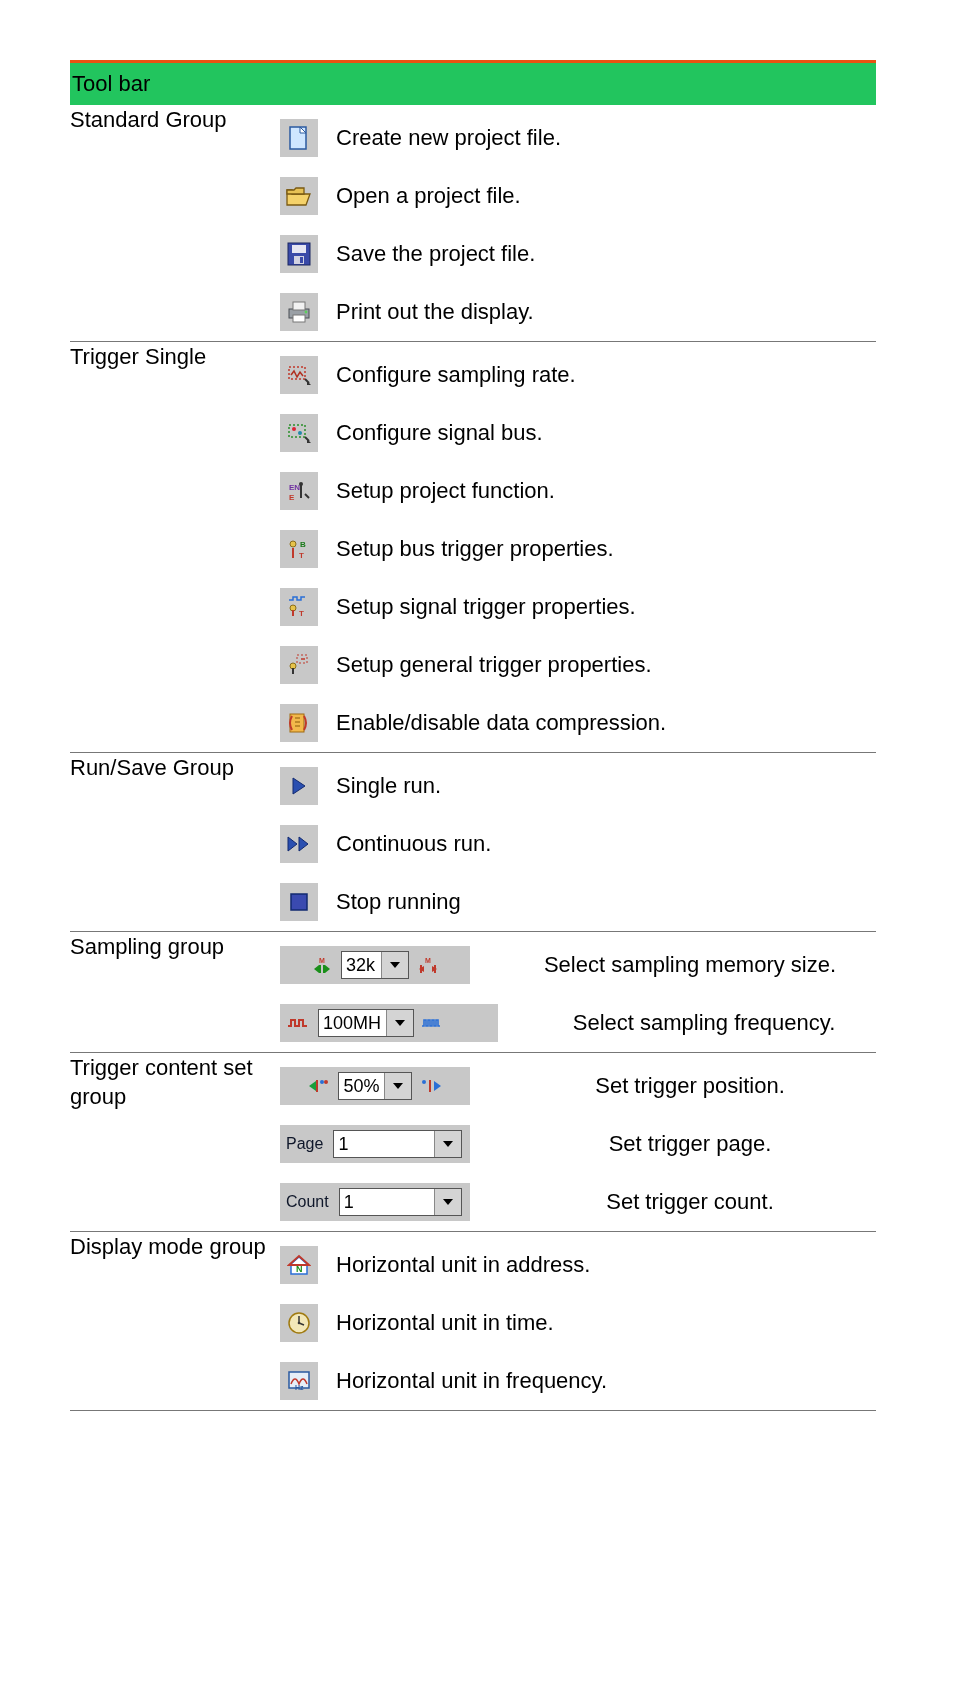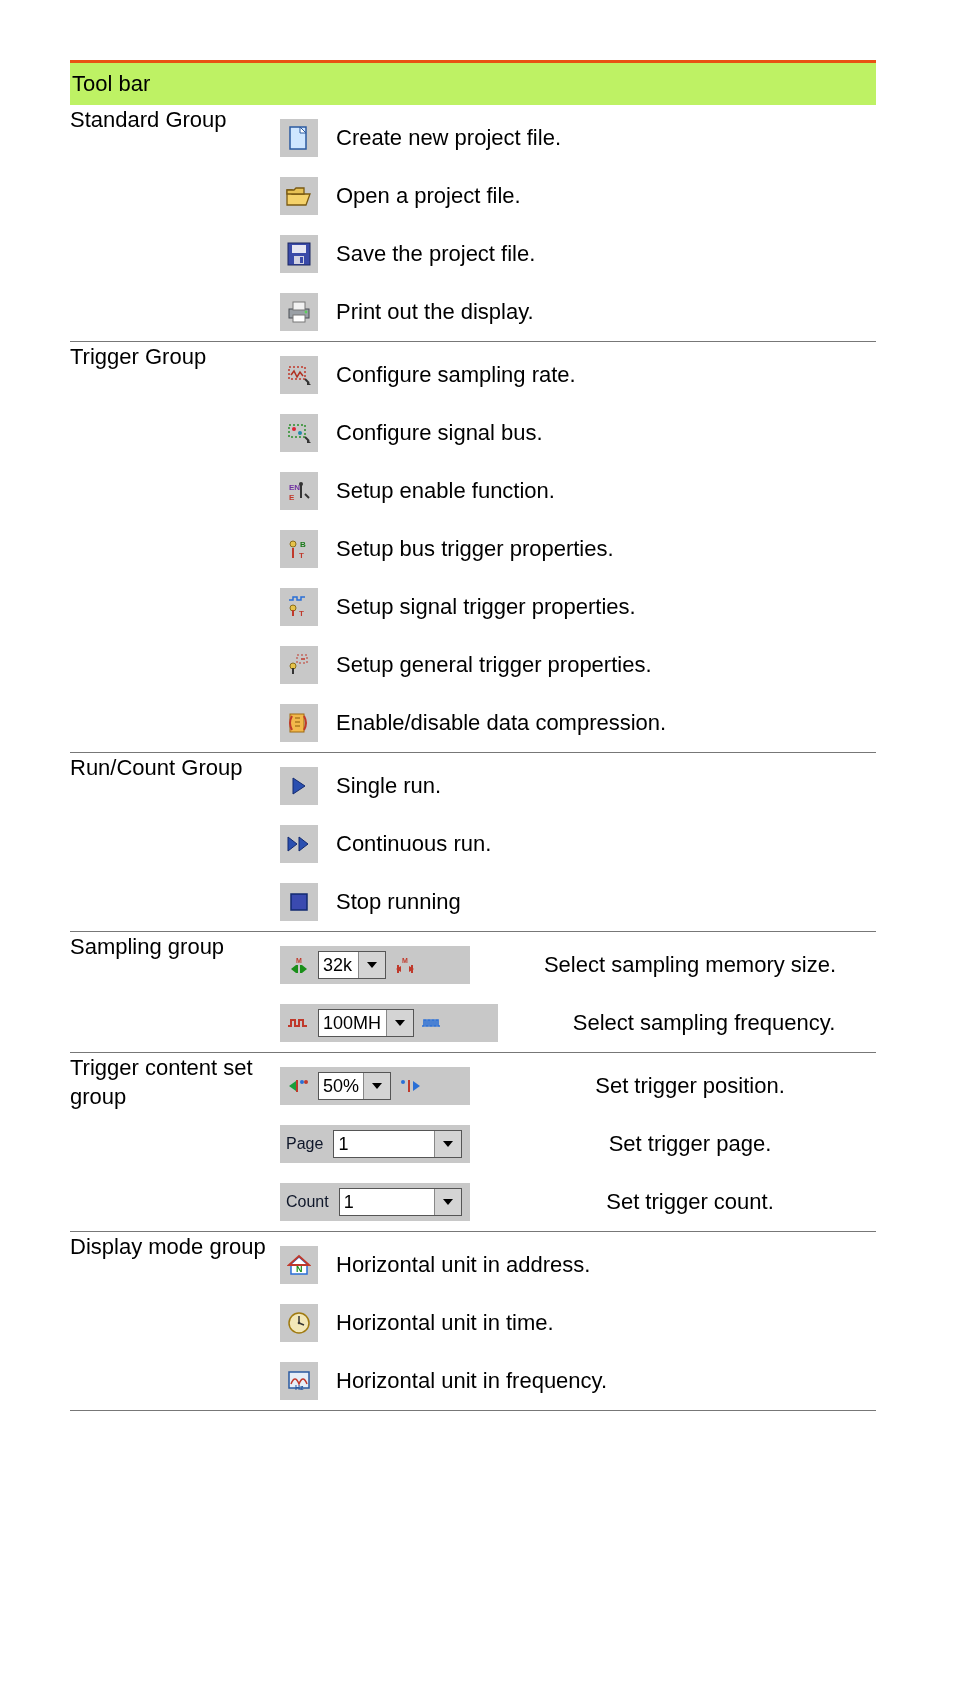--- a/index.html
+++ b/index.html
@@ -14,21 +14,21 @@
   .page {
     width: 954px;
     padding: 60px 78px 60px 70px;
   }
   .orange-rule {
     height: 3px;
     background: #e85312;
     margin-bottom: 0;
   }
   .header-bar {
-    background: #bef264;
+    background: #22c55e;
     padding: 8px 6px 8px 2px;
     font-size: 22px;
   }
   table.main {
     width: 100%;
     border-collapse: collapse;
   }
   table.main > tbody > tr > td {
     vertical-align: top;
     padding: 0;
@@ -120,21 +120,21 @@
     align-items: center;
     justify-content: center;
   }
   .combo .dd svg { display:block; }
   .ctl-label {
     font-family: Arial, sans-serif;
     font-size: 16px;
     color: #0f172a;
     padding: 0 6px 0 2px;
   }
-  .control-wide { width: 190px; justify-content: flex-start; }
+  .control-wide { width: 190px; justify-content: center; }
 </style>
 </head>
 <body>
 
 <div class="page">
   <div class="orange-rule"></div>
   <div class="header-bar">
     <span>Tool bar</span>
   </div>
 
@@ -189,21 +189,21 @@
       </td>
     </tr>
     <tr>
           <td colspan="2">
             <hr class="sep">
           </td>
         </tr>
 
     <tr>
       <td class="group-label">
-        <span>Trigger Group</span>
+        <span>Trigger Single</span>
       </td>
       <td class="group-body">
         <div class="row first">
           <span class="ico">
             <svg width="24" height="20" viewBox="0 0 24 20">
                   <rect x="2" y="2" width="16" height="12" fill="none" stroke="#c0392b" stroke-dasharray="2 2" stroke-width="1.5"></rect>
                   <path d="M4 10 L7 6 L10 12 L13 7 L16 11" stroke="#b03020" fill="none" stroke-width="1.5"></path>
                   <path d="M18 14 L22 18" stroke="#333" stroke-width="2"></path>
                   <polygon points="20,16 24,20 20,20" fill="#333"></polygon>
                 </svg>
@@ -225,21 +225,21 @@
         <div class="row">
           <span class="ico">
             <svg width="24" height="22" viewBox="0 0 24 22">
                   <text x="2" y="10" font-size="8" fill="#7030a0" font-weight="bold">EN</text>
                   <text x="2" y="20" font-size="8" fill="#c0392b" font-weight="bold">E</text>
                   <path d="M14 4 L14 18" stroke="#333" stroke-width="2"></path>
                   <circle cx="14" cy="4" r="2" fill="#333"></circle>
                   <path d="M18 14 L22 18" stroke="#333" stroke-width="2"></path>
                 </svg>
           </span>
-          <span class="desc">Setup enable function.</span>
+          <span class="desc">Setup project function.</span>
         </div>
         <div class="row">
           <span class="ico">
             <svg width="24" height="22" viewBox="0 0 24 22">
                   <circle cx="6" cy="6" r="3" fill="#e6c34a" stroke="#8a6d1a"></circle>
                   <text x="13" y="9" font-size="8" fill="#1a7a1a" font-weight="bold">B</text>
                   <path d="M6 10 L6 20" stroke="#c0392b" stroke-width="2"></path>
                   <text x="12" y="20" font-size="8" fill="#c0392b" font-weight="bold">T</text>
                 </svg>
           </span>
@@ -283,21 +283,21 @@
       </td>
     </tr>
     <tr>
           <td colspan="2">
             <hr class="sep">
           </td>
         </tr>
 
     <tr>
       <td class="group-label">
-        <span>Run/Count Group</span>
+        <span>Run/Save Group</span>
       </td>
       <td class="group-body">
         <div class="row first">
           <span class="ico">
             <svg width="18" height="20" viewBox="0 0 18 20">
                   <polygon points="3,2 15,10 3,18" fill="#2a4fb0" stroke="#122a70"></polygon>
                 </svg>
           </span>
           <span class="desc">Single run.</span>
         </div>

